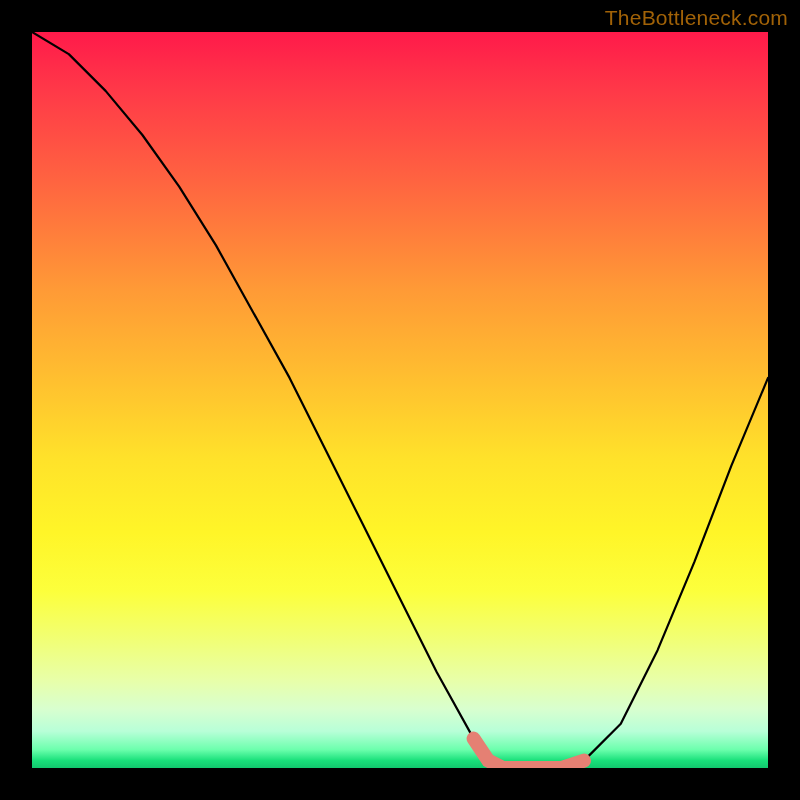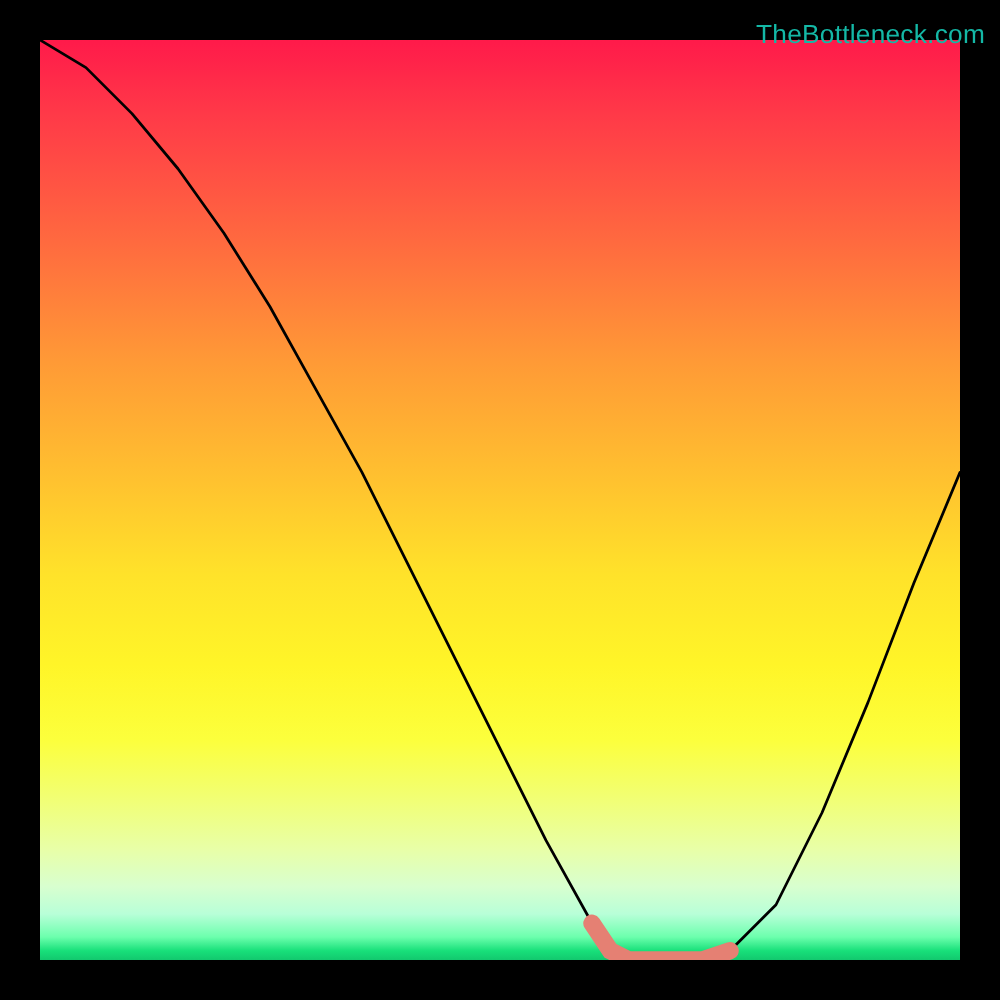--- a/index.html
+++ b/index.html
@@ -53,25 +53,25 @@
   }
   .curve-svg {
     position: absolute;
     left: 0;
     top: 0;
     width: 736px;
     height: 736px;
   }
   .watermark {
     position: absolute;
-    top: 16px;
+    top: 6px;
     right: 12px;
     font-family: Arial, Helvetica, sans-serif;
     font-size: 21px;
-    color: #14b8a6;
+    color: #a16207;
     letter-spacing: 0.2px;
     user-select: none;
   }
 </style>
 </head>
 <body>
 
 <div class="frame">
 
   <div class="plot-area">

